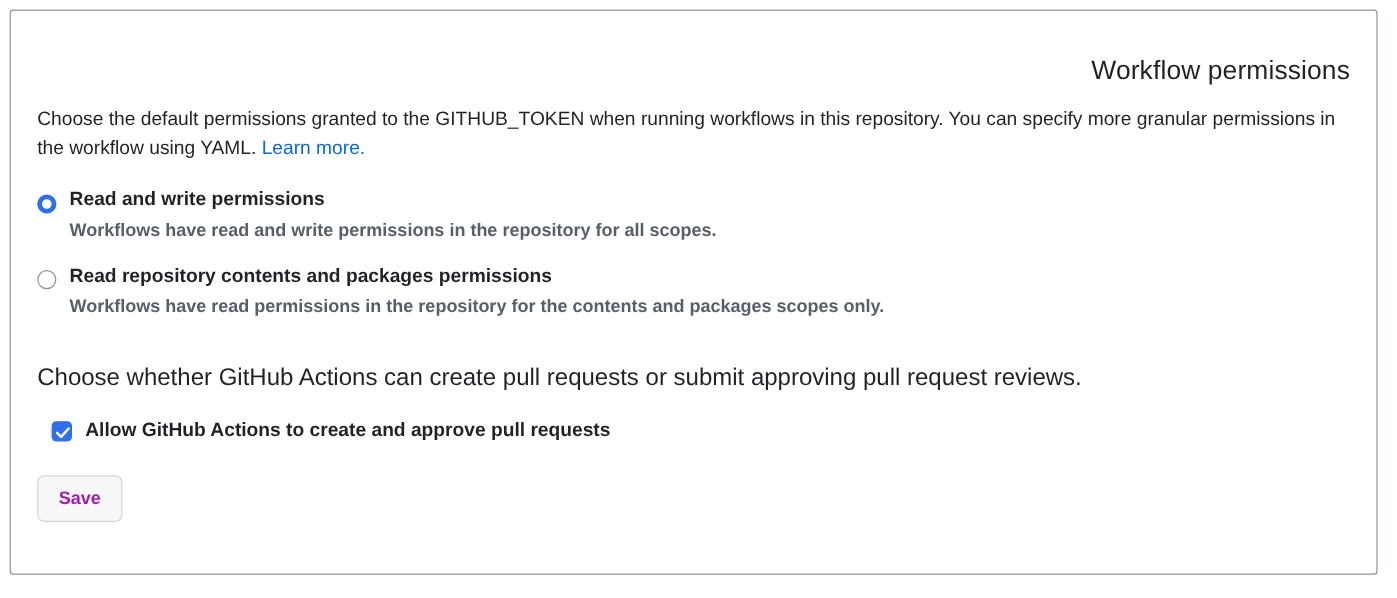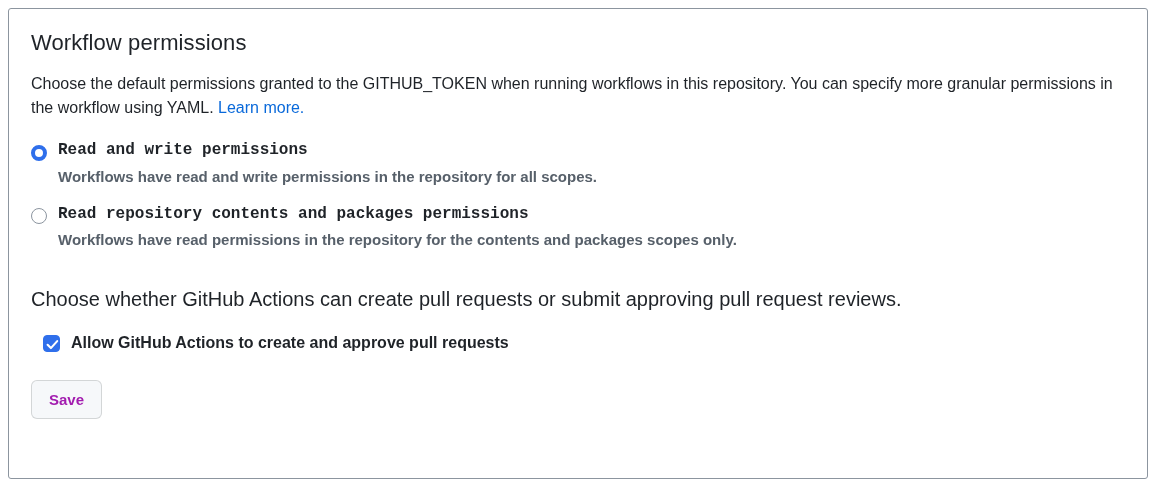--- a/index.html
+++ b/index.html
@@ -37,22 +37,23 @@
 
   .card-inner {
     padding: 20px 22px 0 22px;
   }
 
   .section-title {
     font-size: 22px;
     font-weight: 400;
     color: #1f2328;
     line-height: 1.3;
-    margin: 0 0 14px 0;
+    margin: 16px 0 14px 0;
     letter-spacing: 0.1px;
+    text-align: right;
   }
 
   .desc {
     font-size: 16px;
     color: #1f2328;
     line-height: 1.52;
     margin: 0;
     max-width: 1105px;
   }
 
@@ -61,23 +62,22 @@
     text-decoration: none;
     cursor: pointer;
   }
 
   .radio-group {
     margin-top: 20px;
   }
 
   .radio-row {
     display: flex;
-    align-items: center;
+    align-items: flex-end;
     margin-bottom: 3px;
-    font-family: Liberation Mono, monospace;
   }
 
   .radio-block { margin-bottom: 16px; }
   .radio-block:last-child { margin-bottom: 0; }
 
   .radio {
     flex: 0 0 auto;
     width: 16px;
     height: 16px;
     border-radius: 50%;

